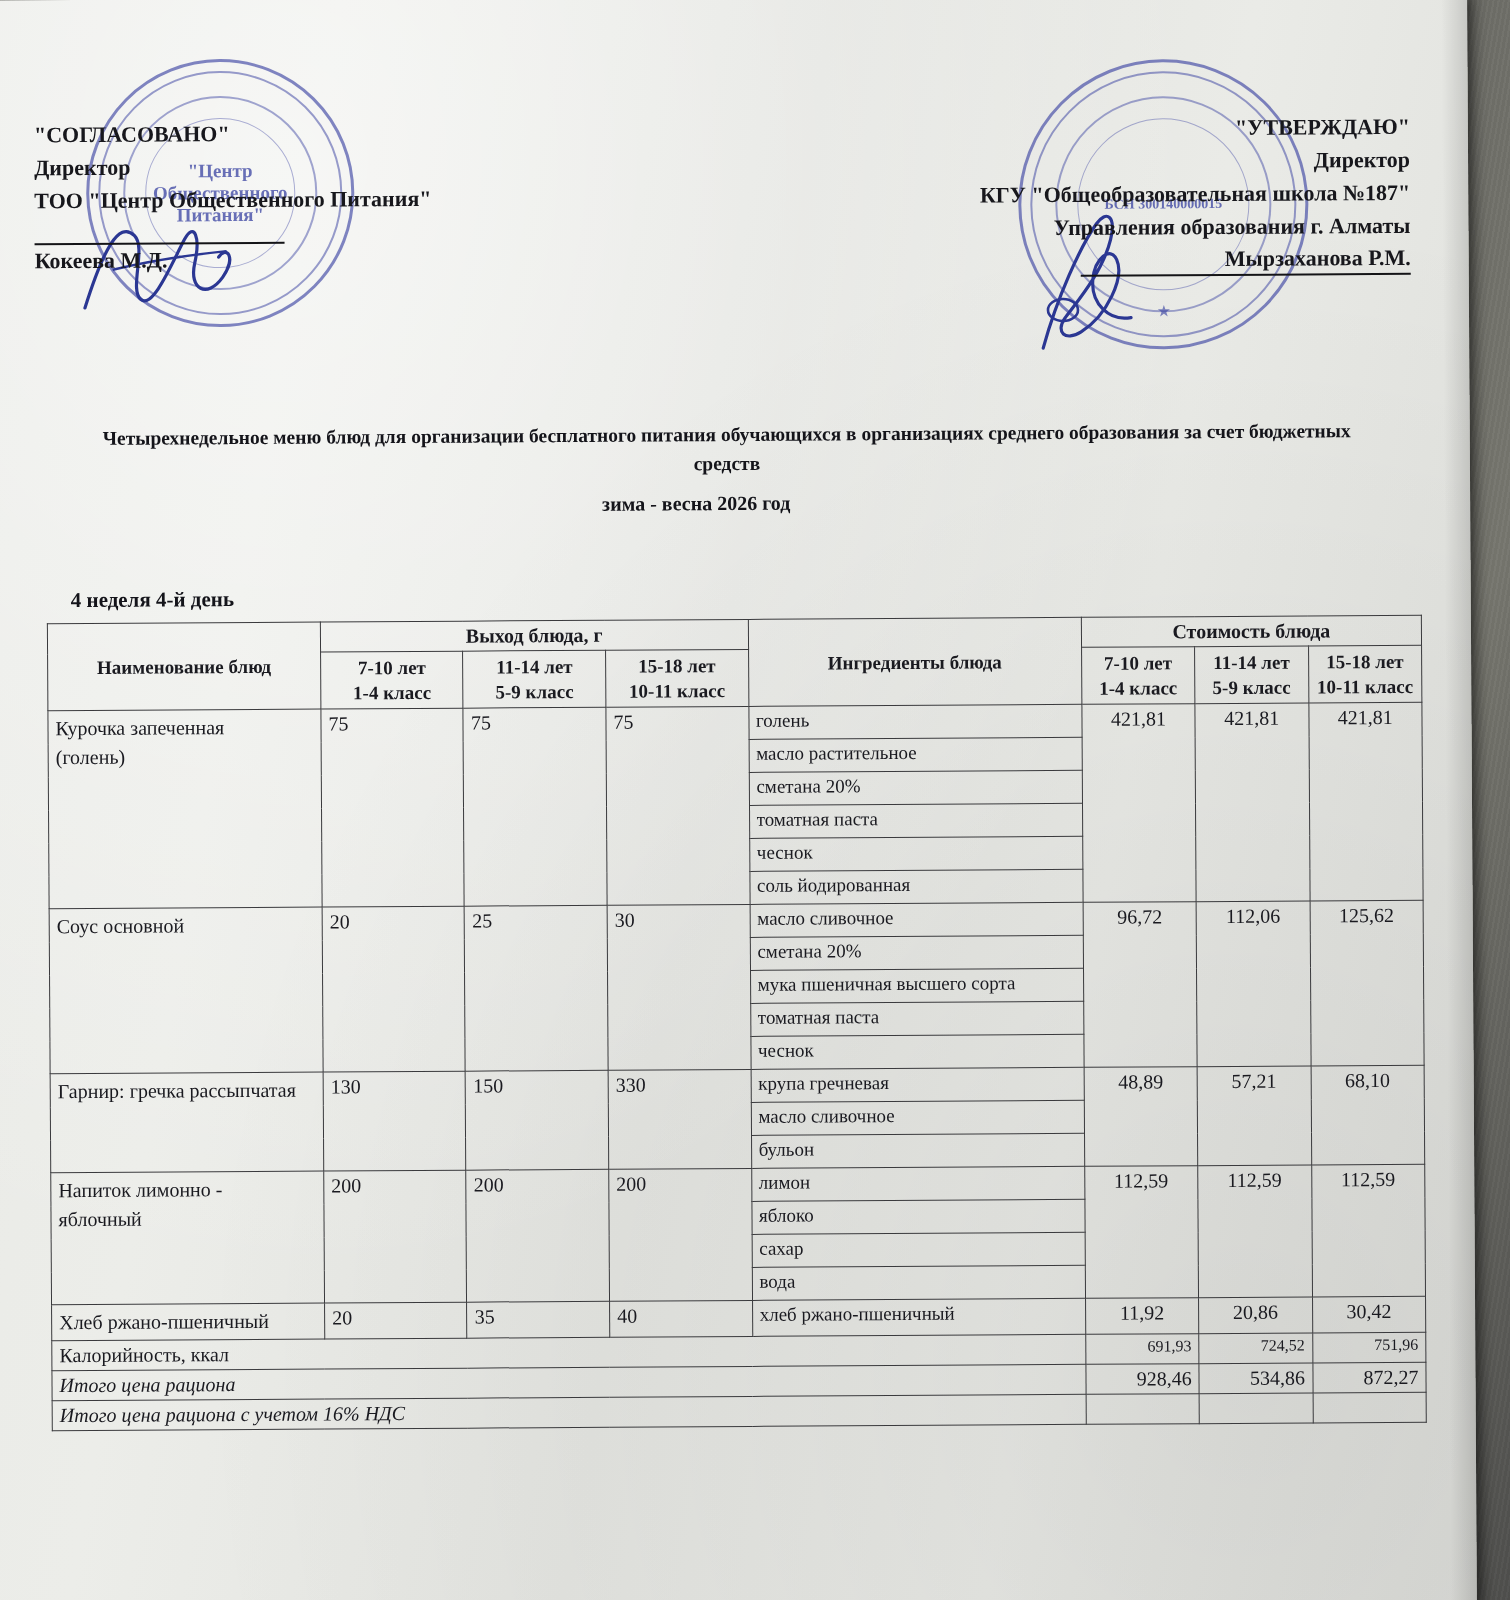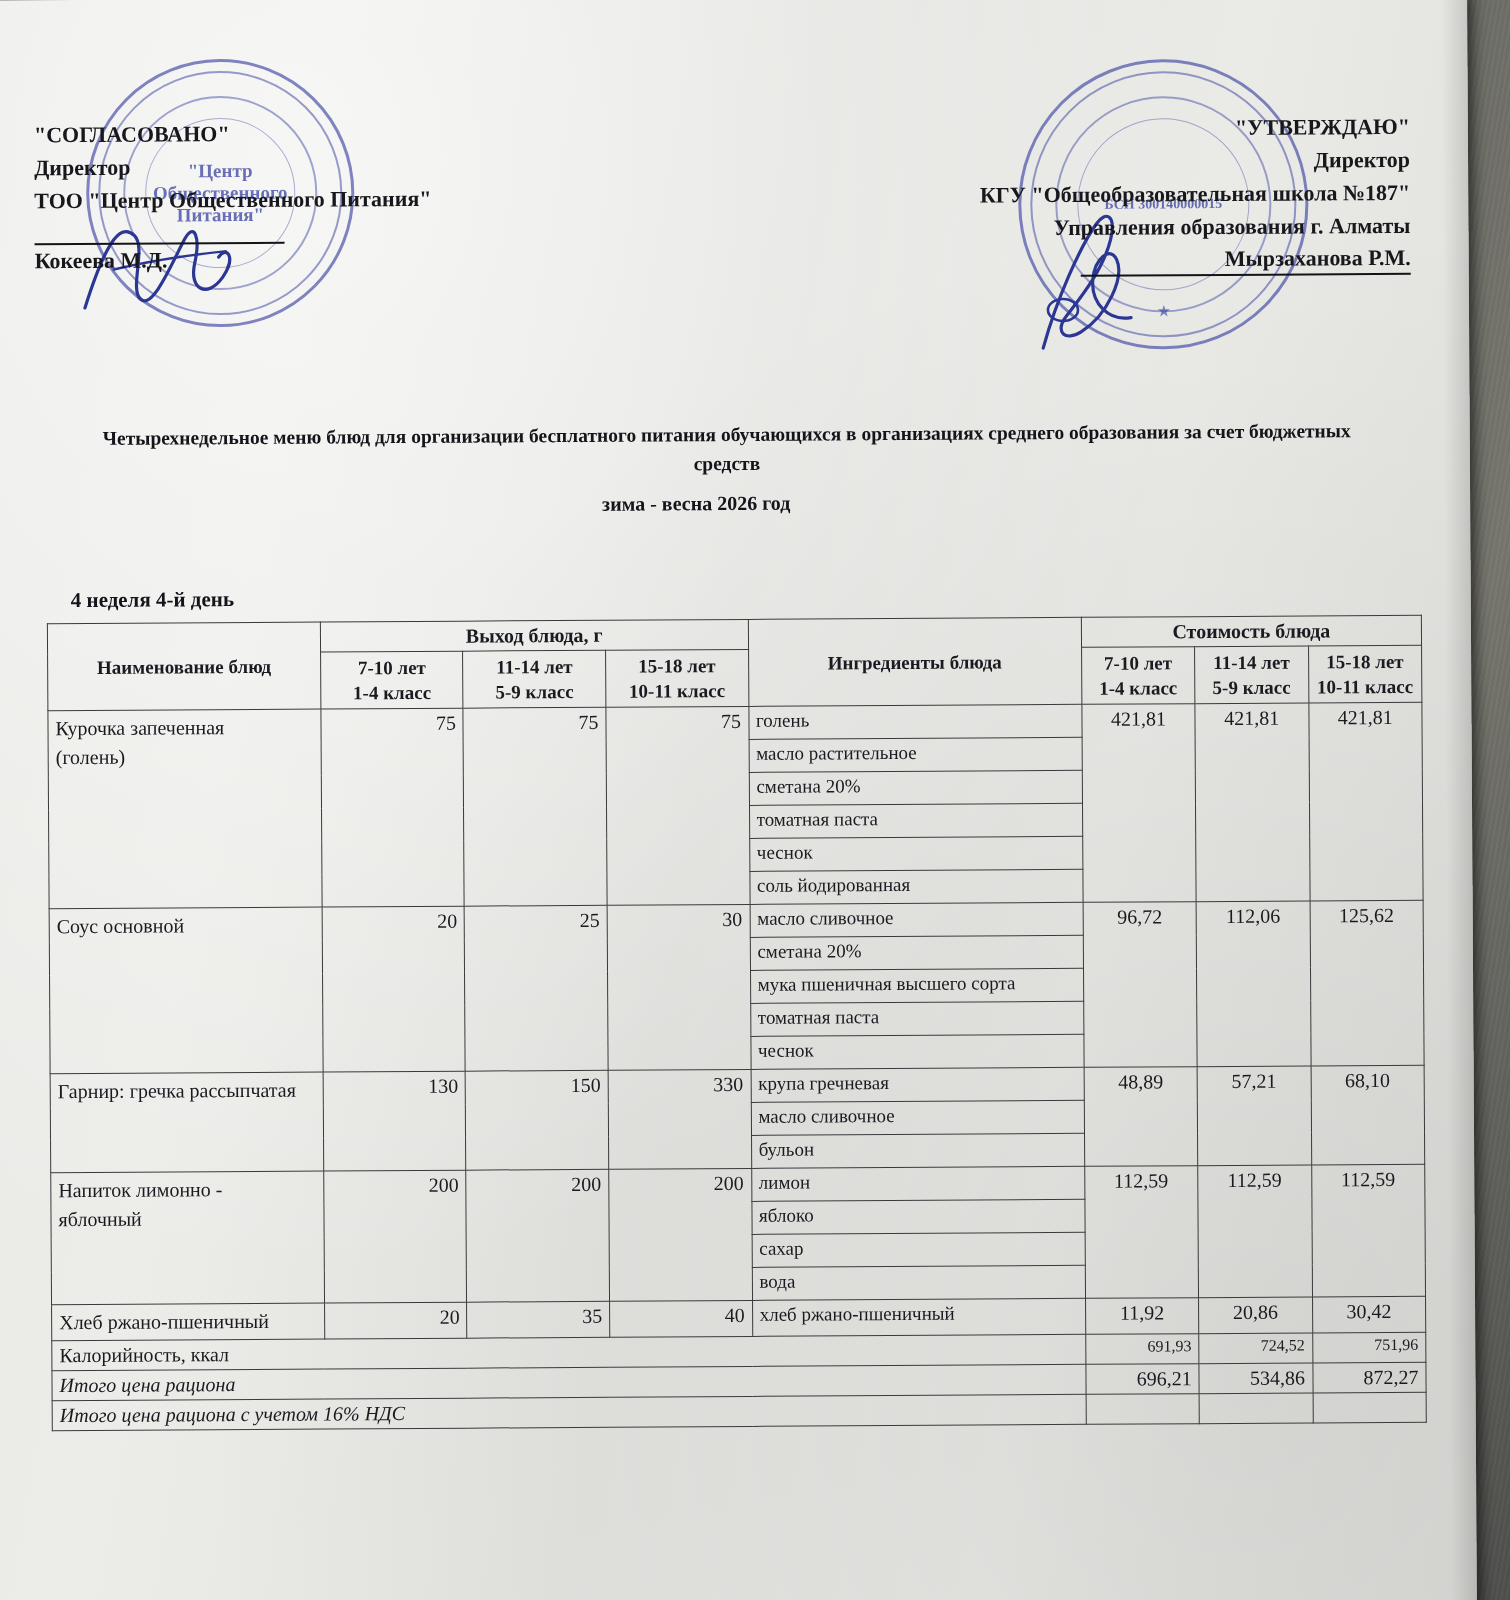--- a/index.html
+++ b/index.html
@@ -112,21 +112,21 @@
   .c-name  { width:272px; }
   .c-out   { width:142px; text-align:center; }
   .c-ing   { width:332px; }
   .c-cost  { width:113px; text-align:center; }
 
   .hdr-group { font-weight:bold; font-size:20px; }
   .hdr-sub   { font-weight:bold; font-size:19px; line-height:25px; }
 
   .dish-name { font-size:20px; line-height:29px; }
   .ing-cell  { font-size:19px; height:33px; padding-top:4px; }
-  .num       { text-align:right; font-size:20px; }
+  .num       { text-align:left; font-size:20px; }
   .cost      { text-align:center; font-size:20px; }
 
   tr.ing-row td { height:33px; }
 
   .total-row td{ background:#cfd0cc; font-weight:bold; }
   .total-row .lbl{ font-style:italic; font-size:20px; white-space:nowrap; }
   .total-row .val{ text-align:right; font-size:20px; }
   .kcal-row td { font-weight:bold; }
   .kcal-row .lbl{ font-size:20px; }
   .kcal-row .val{ text-align:right; font-size:16px; }
@@ -339,21 +339,21 @@
             <td rowspan="1" class="cost">30,42</td>
           </tr>
           <tr class="kcal-row">
             <td colspan="5" class="lbl">Калорийность, ккал</td>
             <td class="val">691,93</td>
             <td class="val">724,52</td>
             <td class="val">751,96</td>
           </tr>
           <tr class="total-row">
             <td colspan="5" class="lbl">Итого цена рациона</td>
-            <td class="val">696,21</td>
+            <td class="val">928,46</td>
             <td class="val">534,86</td>
             <td class="val">872,27</td>
           </tr>
           <tr class="total-row">
             <td colspan="5" class="lbl">Итого цена рациона с учетом 16% НДС</td>
             <td class="val"></td>
             <td class="val"></td>
             <td class="val"></td>
           </tr>
         </tbody>

